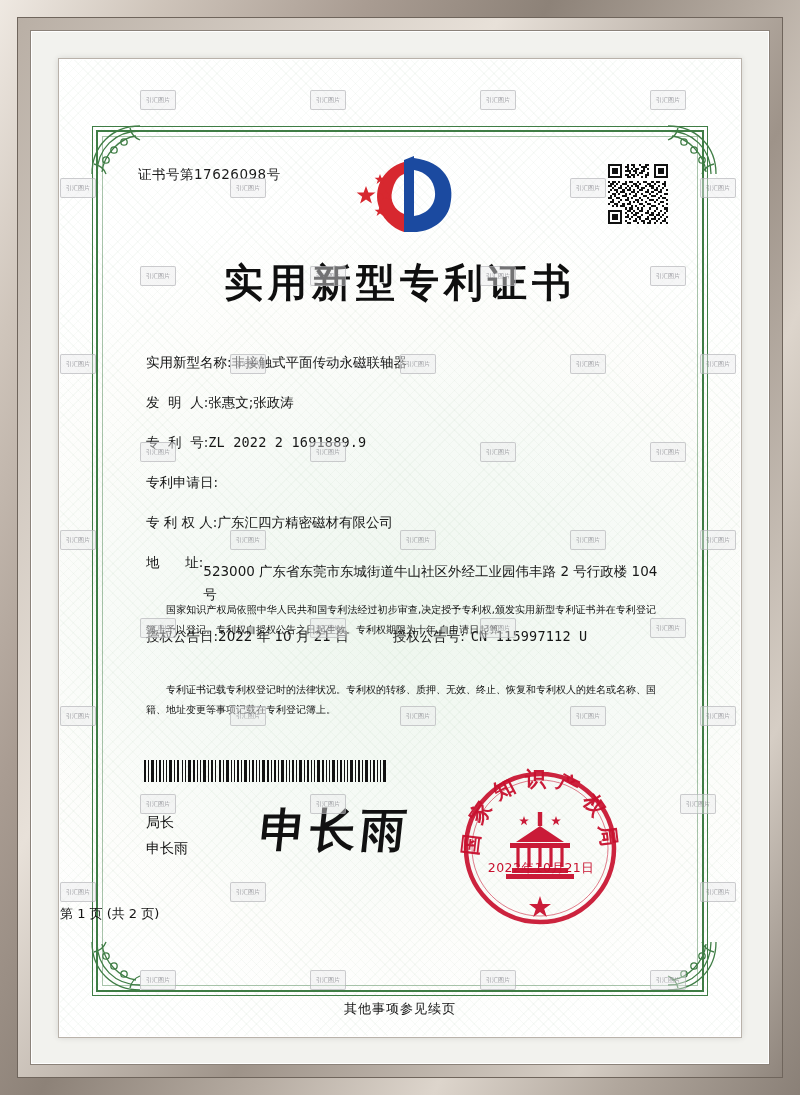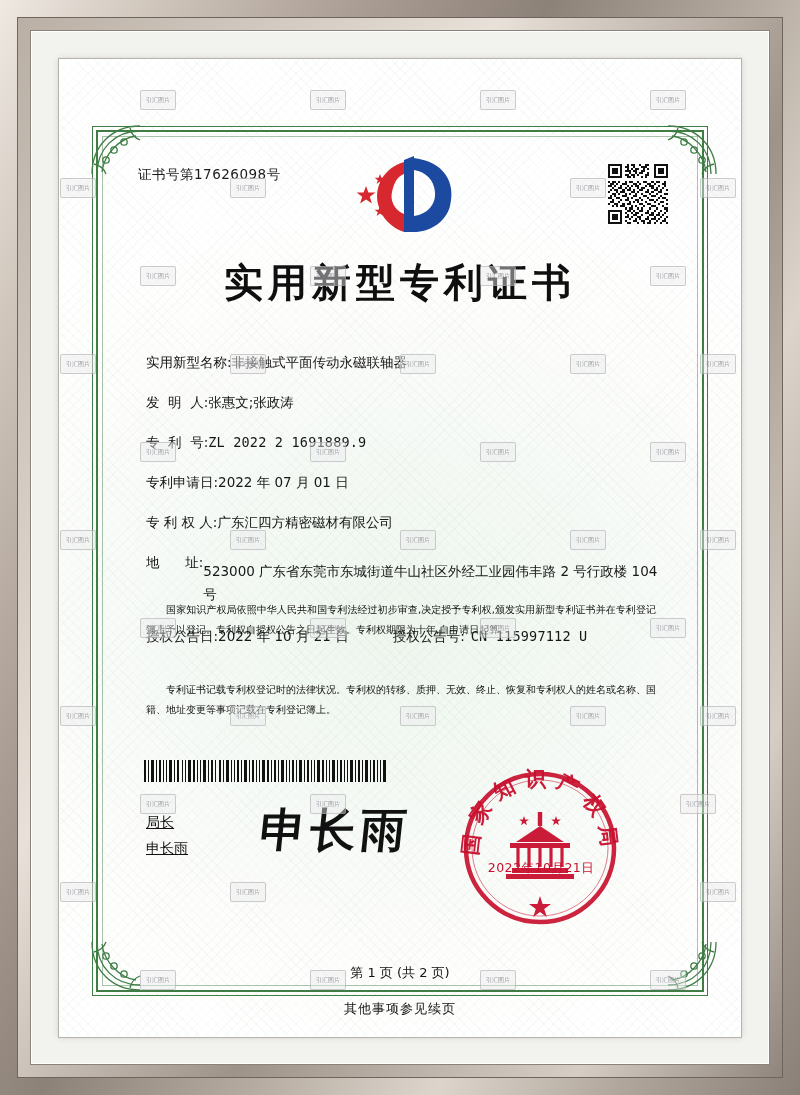--- a/index.html
+++ b/index.html
@@ -191,21 +191,20 @@
   }
 
   
   .sig-labels {
     position: absolute;
     left: 86px; top: 750px;
     font-size: 14px;
     line-height: 1.85;
     color: #111;
     font-family: "DejaVu Sans", sans-serif;
-    text-decoration: underline;
   }
   .sig-hand {
     position: absolute;
     left: 200px; top: 740px;
     font-size: 46px;
     color: #111;
     font-family: "DejaVu Serif", serif;
     letter-spacing: 4px;
     transform: skewX(-6deg);
     font-weight: bold;
@@ -223,23 +222,23 @@
     width: 166px;
     text-align: center;
     color: #c8102e;
     font-size: 12.5px;
     font-family: "DejaVu Sans", sans-serif;
     letter-spacing: 0.5px;
   }
 
   .page-no {
     position: absolute;
-    left: 0; top: 904px;
+    left: 0; top: 845px;
     width: 680px;
-    text-align: center;
+    text-align: left;
     font-size: 13px;
     color: #141414;
     font-family: "DejaVu Sans", sans-serif;
   }
   .footnote {
     position: absolute;
     left: 0; top: 940px;
     width: 680px;
     text-align: center;
     font-size: 13px;
@@ -567,21 +566,20 @@
         <div class="row">
           <span class="lab">发  明  人:</span>
           <span class="val">张惠文;张政涛</span>
         </div>
         <div class="row">
           <span class="lab">专  利  号:</span>
           <span class="val mono">ZL 2022 2 1691889.9</span>
         </div>
         <div class="row">
           <span class="lab">专利申请日:</span>
-          <span class="val">2022 年 07 月 01 日</span>
         </div>
         <div class="row">
           <span class="lab">专 利 权 人:</span>
           <span class="val">广东汇四方精密磁材有限公司</span>
         </div>
         <div class="row addr">
           <span class="lab">地      址:</span>
           <span class="val">523000 广东省东莞市东城街道牛山社区外经工业园伟丰路 2 号行政楼 104 号</span>
         </div>
         <div class="row two">

